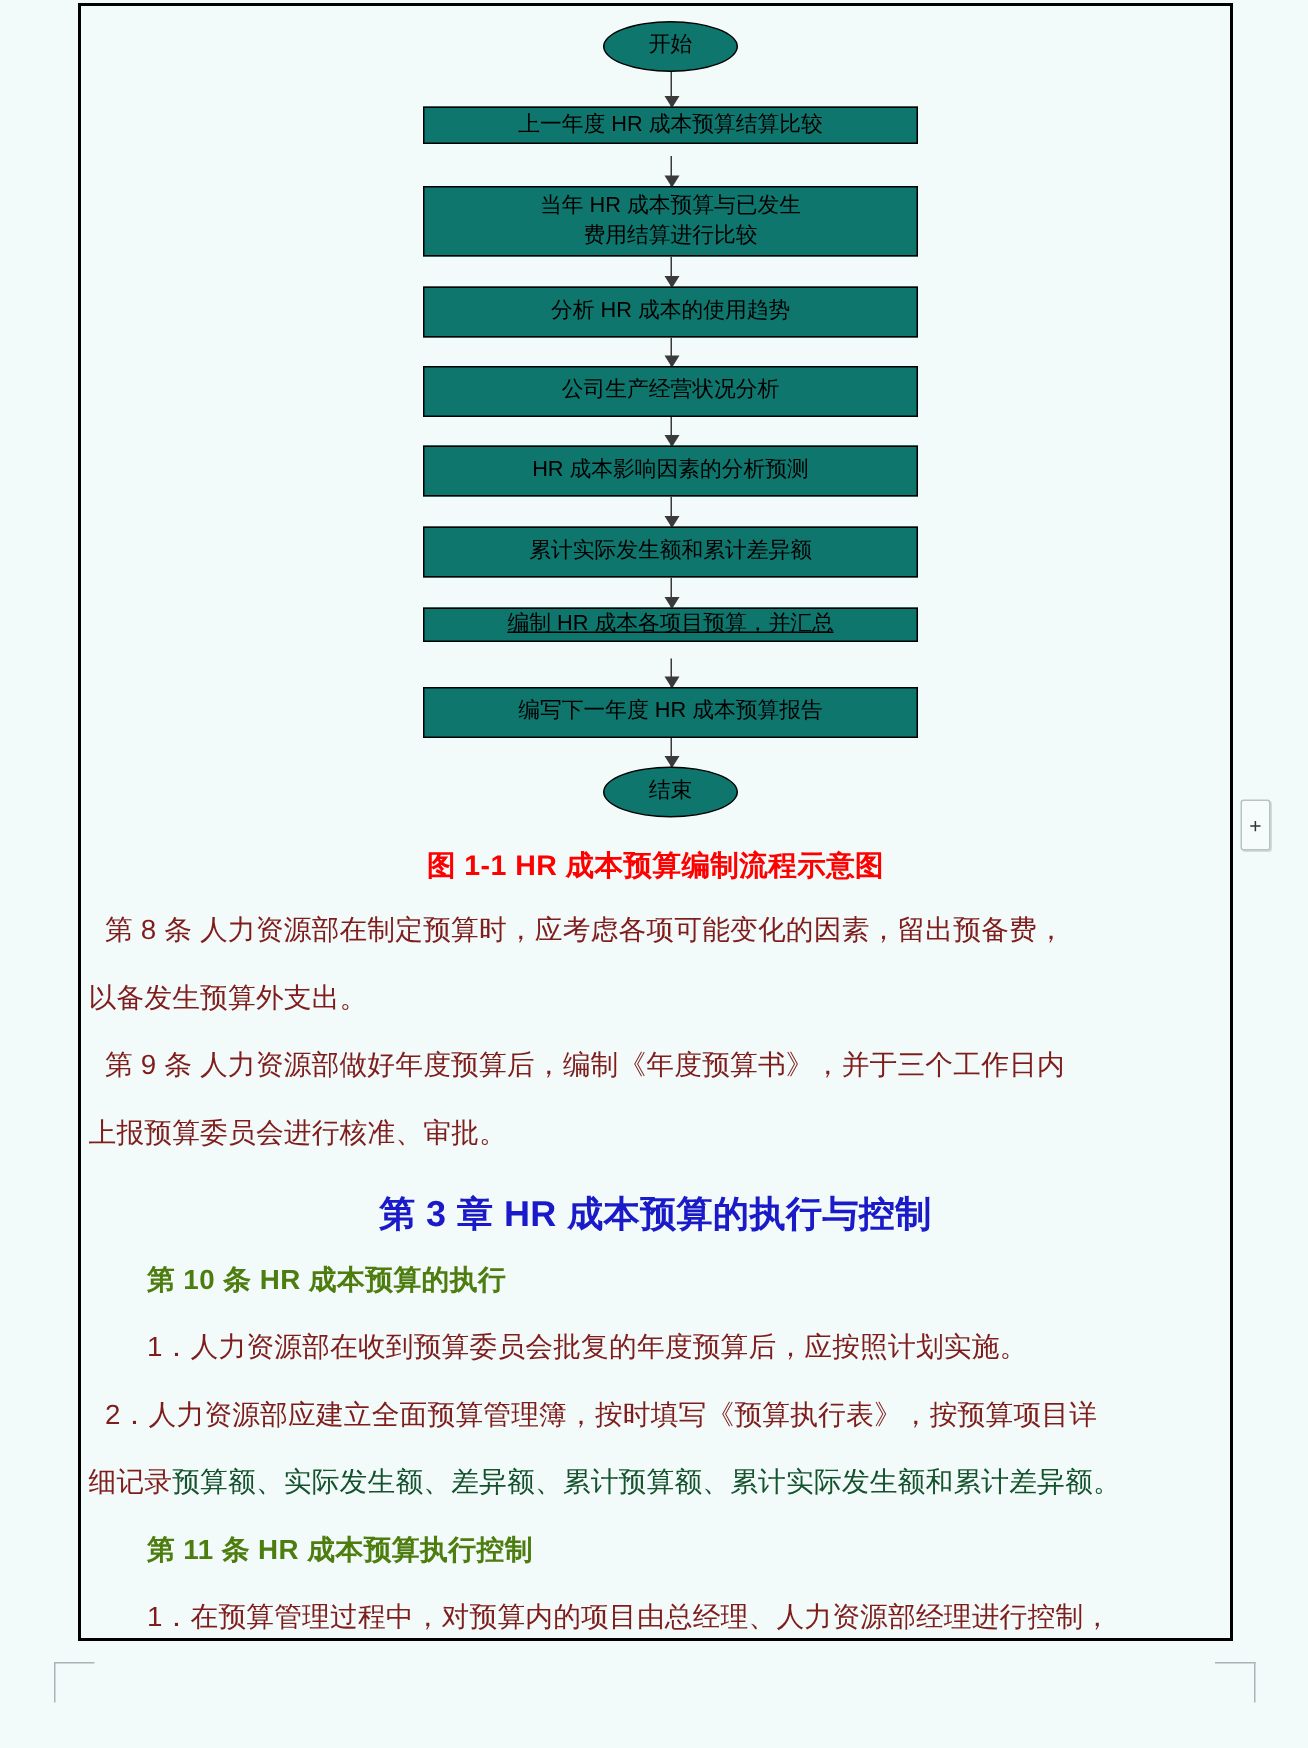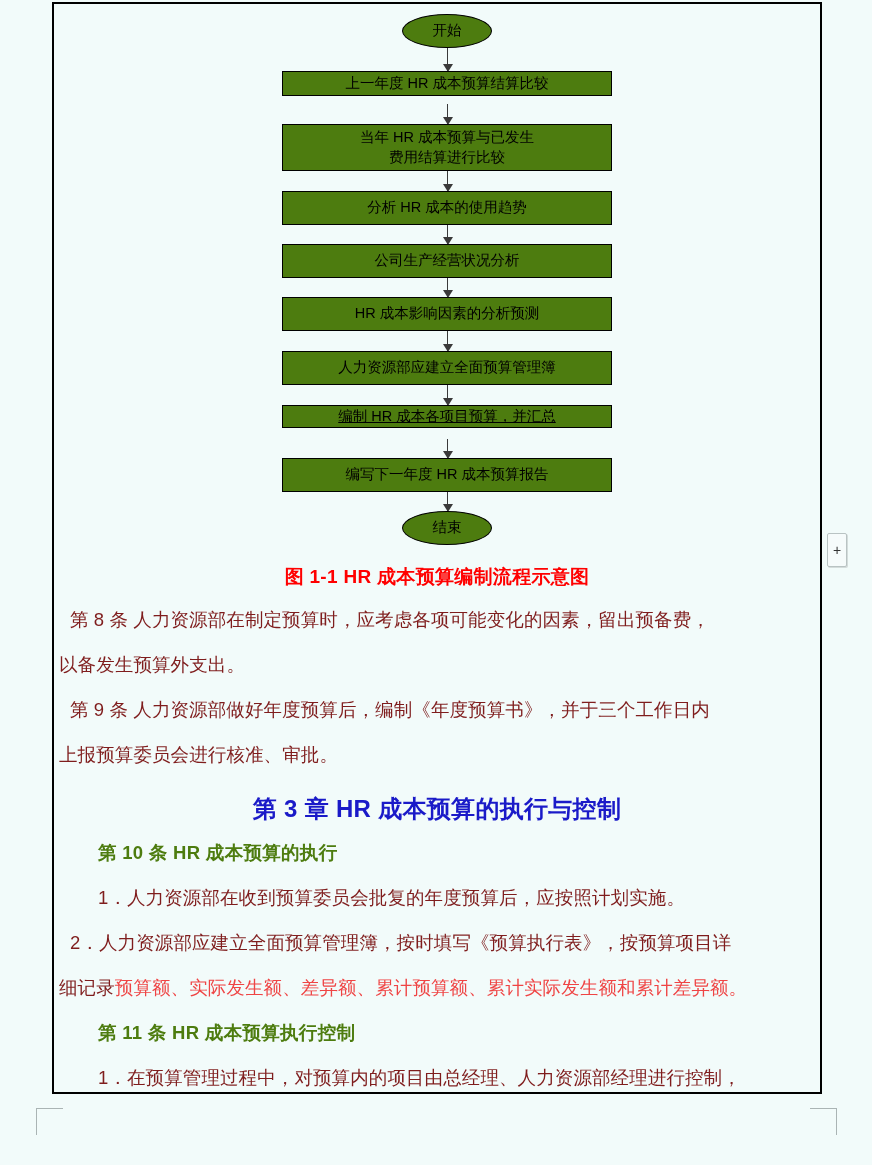--- a/index.html
+++ b/index.html
@@ -74,21 +74,21 @@
     width: 766px;
     height: 545px;
   }
   .fc-node {
     position: absolute;
     box-sizing: border-box;
     display: flex;
     align-items: center;
     justify-content: center;
     text-align: center;
-    background: #4d7c0f;
+    background: #0f766e;
     color: #000000;
     font-size: 14.5px;
     line-height: 1.35;
     white-space: pre-line;
   }
   .fc-terminator {
     border: 1.4px solid #000000;
     border-radius: 50%;
     width: 90px;
     height: 34px;
@@ -137,21 +137,21 @@
     font-weight: bold;
     font-size: 18.5px;
     letter-spacing: 0.3px;
   }
   .body-line {
     color: #7f1d1d;
     font-size: 18.5px;
     letter-spacing: 0.1px;
   }
   .em-red {
-    color: #ef4444;
+    color: #14532d;
   }
 </style>
 </head>
 <body>
 
 <div id="page-sheet">
 
   <div id="flowchart">
 
     <div class="fc-node fc-terminator" style="left:348px; top:10px;">
@@ -179,21 +179,21 @@
       <span>公司生产经营状况分析</span>
     </div>
     <div class="fc-arrow" style="left:393px; top:274px; height:19px;"></div>
 
     <div class="fc-node fc-process" style="left:228px; top:293px; height:34px;">
       <span>HR 成本影响因素的分析预测</span>
     </div>
     <div class="fc-arrow" style="left:393px; top:327px; height:20px;"></div>
 
     <div class="fc-node fc-process" style="left:228px; top:347px; height:34px;">
-      <span>人力资源部应建立全面预算管理簿</span>
+      <span>累计实际发生额和累计差异额</span>
     </div>
     <div class="fc-arrow" style="left:393px; top:381px; height:20px;"></div>
 
     <div class="fc-node fc-process" style="left:228px; top:401px; height:23px;text-decoration:underline;">
       <span>编制 HR 成本各项目预算，并汇总</span>
     </div>
     <div class="fc-arrow" style="left:393px; top:435px; height:19px;"></div>
 
     <div class="fc-node fc-process" style="left:228px; top:454px; height:34px;">
       <span>编写下一年度 HR 成本预算报告</span>

